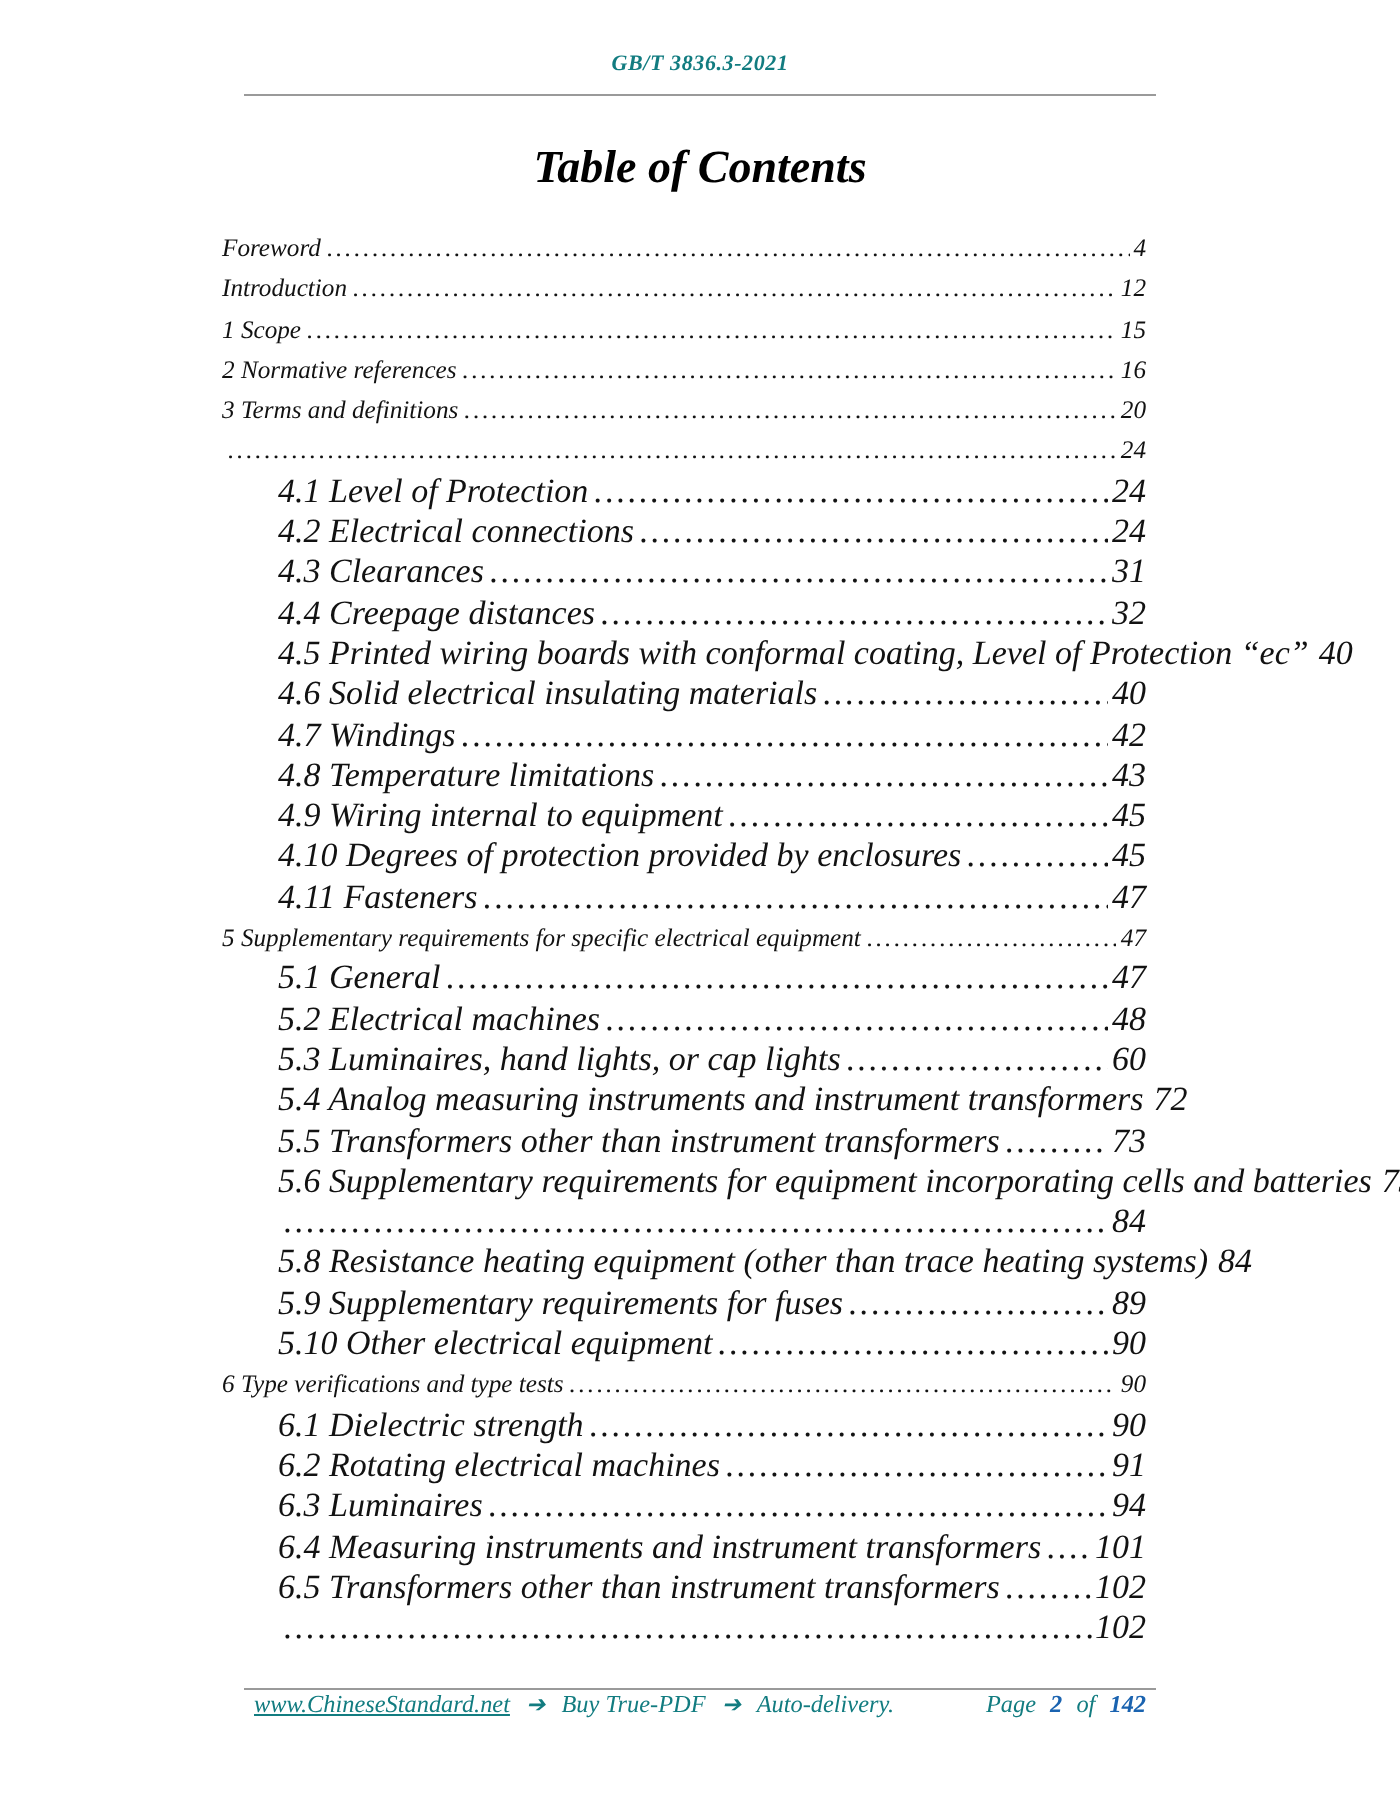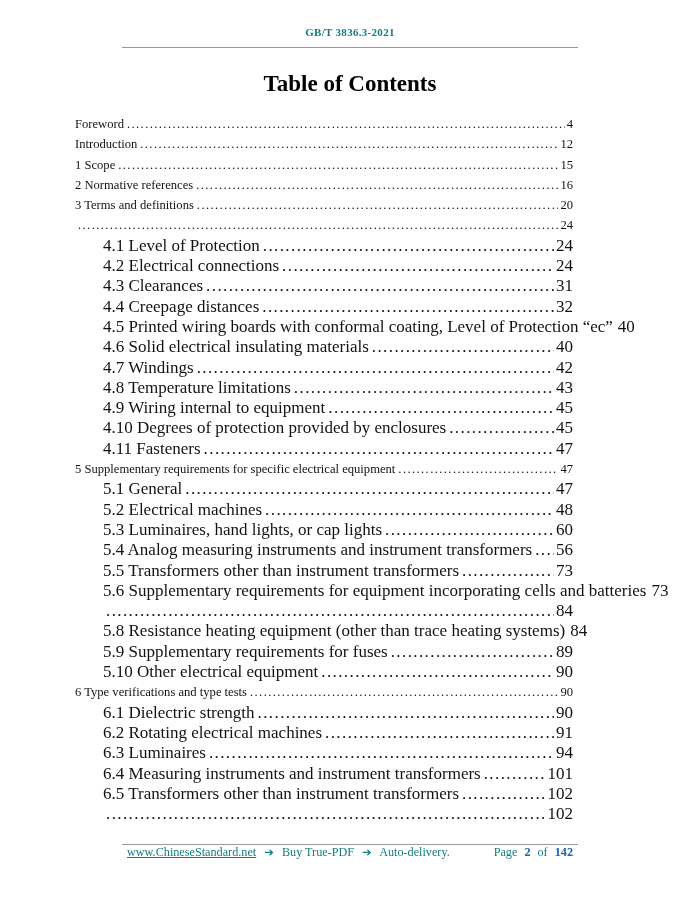--- a/index.html
+++ b/index.html
@@ -5,20 +5,21 @@
   * { margin:0; padding:0; box-sizing:border-box; }
   html,body { background:#ffffff; }
   .page {
     position:relative;
     width:700px; height:906px;
     background:#ffffff;
     font-family:"Liberation Serif", serif;
     color:#121212;
     overflow:hidden;
     margin:0 auto;
+    font-style:italic;
   }
   .doc-header {
     padding-top:26px;
     text-align:center;
     font-size:11px;
     font-weight:700;
     color:#127c80;
     letter-spacing:.3px;
   }
   .rule {
@@ -27,21 +28,21 @@
     margin:9px 122px 0 122px;
   }
   .page-title {
     margin-top:23px;
     text-align:center;
     font-size:23px;
     font-weight:700;
     color:#000000;
   }
   .toc {
-    margin:17px 127px 0 75px;
+    margin:17px 127px 0 111px;
   }
   .toc-row {
     display:flex;
     align-items:baseline;
     line-height:20.3px;
     cursor:pointer;
   }
   .toc-row.lvl0 { font-size:12.6px; }
   .toc-row.lvl1 { font-size:17px; padding-left:28px; }
   .toc-label { white-space:nowrap; }
@@ -189,21 +190,21 @@
         <span class="toc-page">48</span>
       </div>
       <div class="toc-row lvl1">
         <span class="toc-label">5.3 Luminaires, hand lights, or cap lights</span>
         <span class="toc-leader">............................................................................................................................................................................................................................................................................................................</span>
         <span class="toc-page">60</span>
       </div>
       <div class="toc-row lvl1">
         <span class="toc-label">5.4 Analog measuring instruments and instrument transformers</span>
         <span class="toc-leader">............................................................................................................................................................................................................................................................................................................</span>
-        <span class="toc-page">56</span>
+        <span class="toc-page">72</span>
       </div>
       <div class="toc-row lvl1">
         <span class="toc-label">5.5 Transformers other than instrument transformers</span>
         <span class="toc-leader">............................................................................................................................................................................................................................................................................................................</span>
         <span class="toc-page">73</span>
       </div>
       <div class="toc-row lvl1">
         <span class="toc-label">5.6 Supplementary requirements for equipment incorporating cells and batteries</span>
         <span class="toc-leader">............................................................................................................................................................................................................................................................................................................</span>
         <span class="toc-page">73</span>

